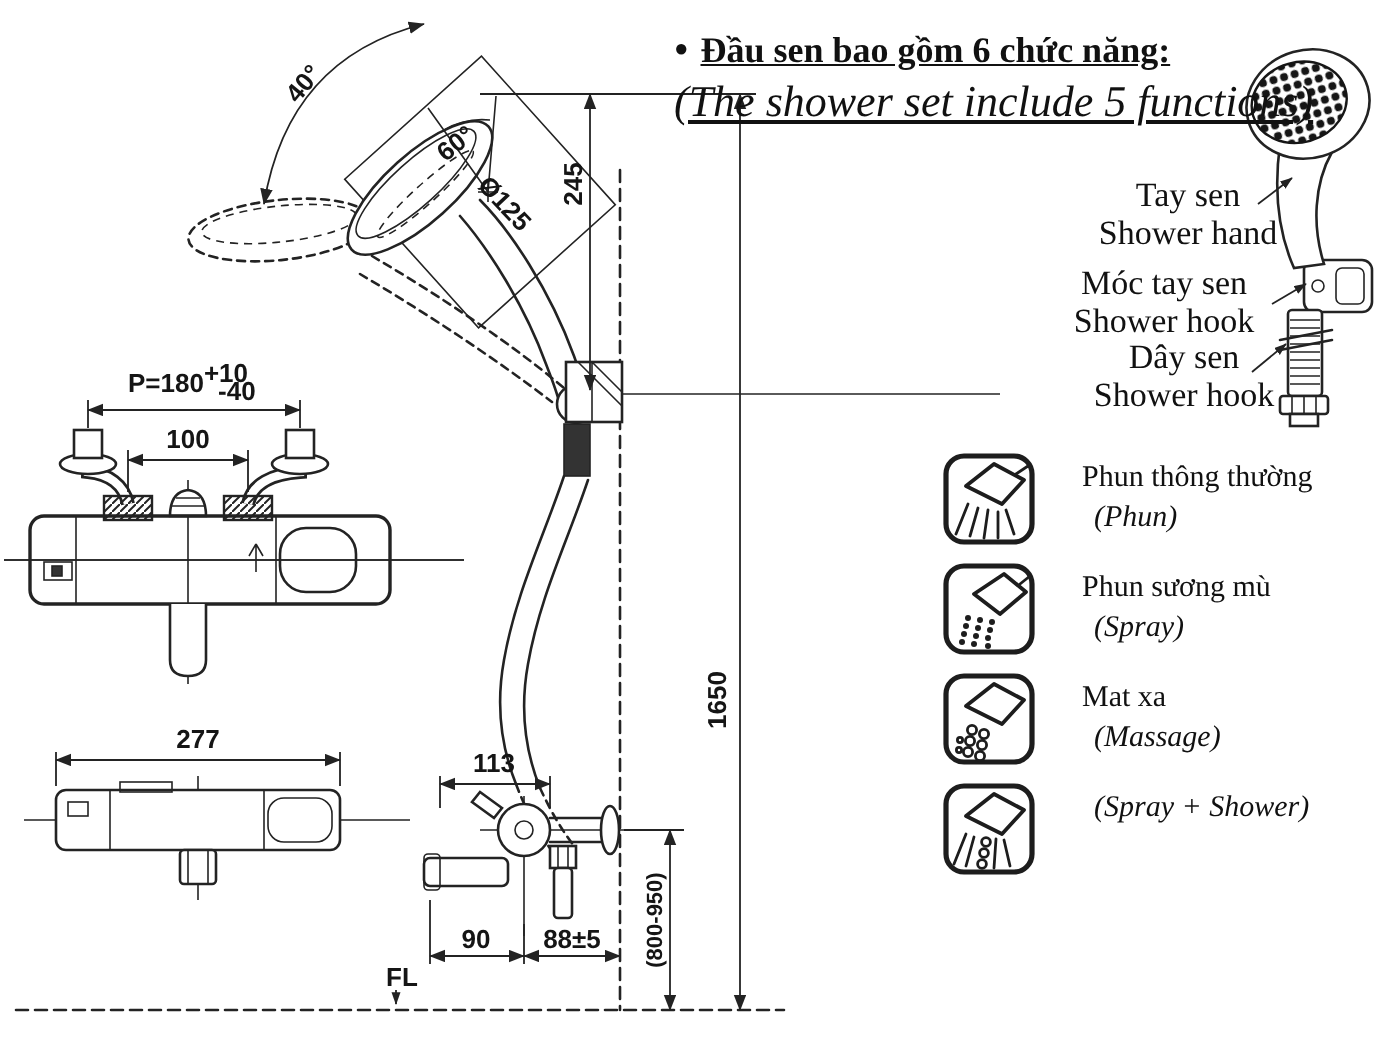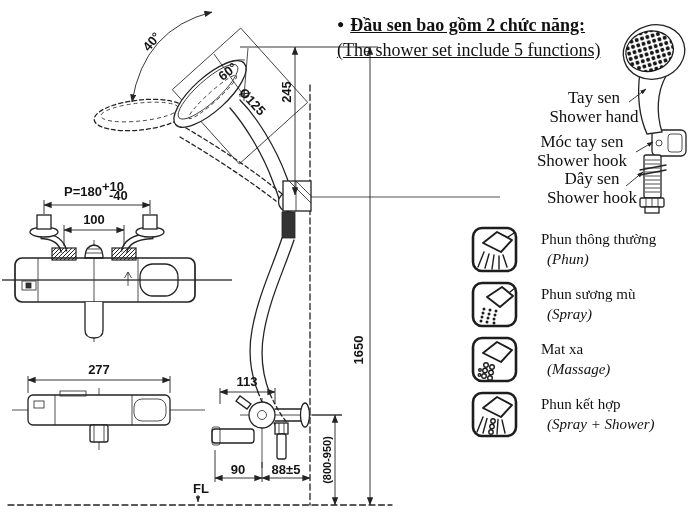--- a/index.html
+++ b/index.html
@@ -17,21 +17,21 @@
   .dsh2{stroke-dasharray:4 3;}
   .df {fill:#333;stroke:#232323;stroke-width:0.8;}
   text.d {font:bold 13px "Liberation Sans",sans-serif;fill:#151515;stroke:none;}
   text.d2{font:bold 11px "Liberation Sans",sans-serif;fill:#151515;stroke:none;}
 
   
   .hdr{position:absolute;left:337px;top:12px;line-height:25px;white-space:nowrap;}
   .hdr .vi{font-weight:bold;font-size:18px;}
   .hdr .vi .u{text-decoration:underline;}
   .hdr .blt{font-size:12px;vertical-align:3px;margin-right:6px;}
-  .hdr .en{font-size:18px;text-decoration:underline;}
+  .hdr .en{font-style:italic;font-size:22px;text-decoration:underline;}
 
   
   .plabel{position:absolute;width:300px;text-align:center;font-size:17px;line-height:19px;white-space:nowrap;}
   .pl1{left:444px;top:88px;}
   .pl2{left:432px;top:132px;}
   .pl3{left:442px;top:169px;}
 
   
   .funcs{position:absolute;left:471px;top:226px;}
   .frow{display:flex;margin-bottom:8px;}
@@ -225,21 +225,21 @@
         <ellipse cx="650" cy="50" rx="24" ry="20" style="fill:url(#pd);stroke:#161616;stroke-width:1.2"></ellipse>
       </g>
 
       <path class="dim" d="M629 102 L646 89" marker-end="url(#ms)"></path>
       <path class="dim" d="M636 152 L653 142" marker-end="url(#ms)"></path>
       <path class="dim" d="M626 186 L643 172" marker-end="url(#ms)"></path>
     </g>
   </svg>
 
   <div class="hdr">
-    <div class="vi"><span class="blt">●</span><span class="u">Đầu sen bao gồm 2 chức năng:</span></div>
+    <div class="vi"><span class="blt">●</span><span class="u">Đầu sen bao gồm 6 chức năng:</span></div>
     <div class="en">(The shower set include 5 functions)</div>
   </div>
 
   <div class="plabel pl1">
     <div>Tay sen</div>
     <div>Shower hand</div>
   </div>
   <div class="plabel pl2">
     <div>Móc tay sen</div>
     <div>Shower hook</div>
@@ -311,20 +311,19 @@
       <svg class="ficon" viewBox="0 0 47 47">
         <rect class="icb" x="2" y="2" width="43" height="43" rx="9"></rect>
         <path class="ic" d="M12 17 L26 6 L41 14 L30 26 Z"></path>
         <path class="ico" d="M12 26 L6 41 M16 27.5 L12 42"></path>
         <circle class="ico" cx="22" cy="30" r="2.2"></circle>
           <circle class="ico" cx="21" cy="35.5" r="2.2"></circle>
         <circle class="ico" cx="20" cy="41" r="2.2"></circle>
         <path class="ico" d="M27 28.5 L26 43 M31 29 L34 42"></path>
       </svg>
       <div class="ftxt">
-        <div>Phun kết hợp</div>
         <div class="en">(Spray + Shower)</div>
       </div>
     </div>
 
 
   </div>
 </div>
 
 </body></html>

